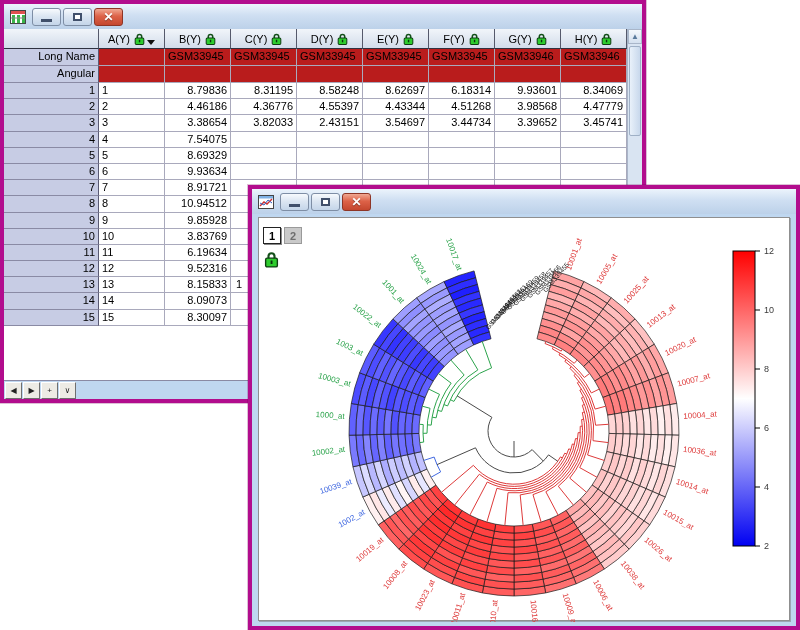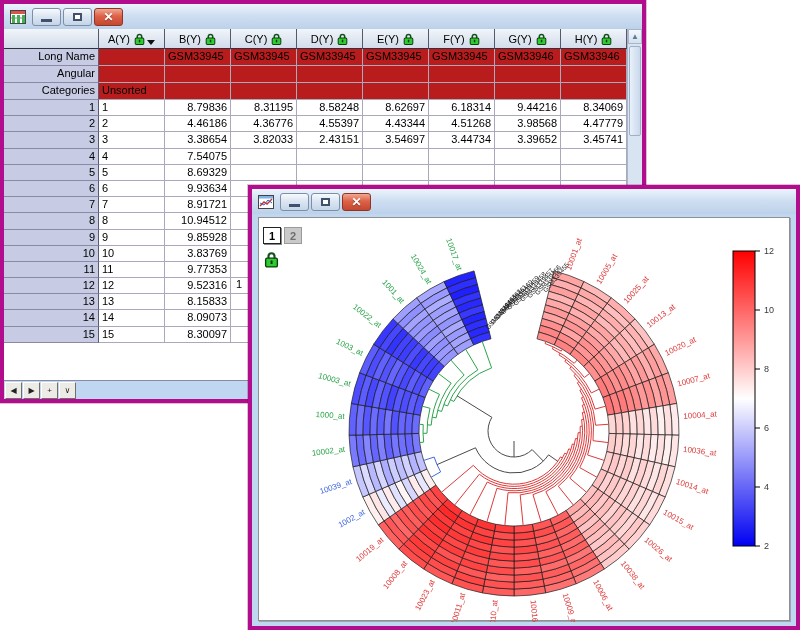--- a/index.html
+++ b/index.html
@@ -191,40 +191,29 @@
           <div class="cell rowhead" style="height:17px;">Angular</div>
           <div class="cell data dcol left"></div>
           <div class="cell data dcol left"></div>
           <div class="cell data dcol left"></div>
           <div class="cell data dcol left"></div>
           <div class="cell data dcol left"></div>
           <div class="cell data dcol left"></div>
           <div class="cell data dcol left"></div>
           <div class="cell data dcol left"></div>
         </div>
-        <div class="trow hrow">
-          <div class="cell rowhead" style="height:17px;">Categories</div>
-          <div class="cell data dcol left">Unsorted</div>
-          <div class="cell data dcol left"></div>
-          <div class="cell data dcol left"></div>
-          <div class="cell data dcol left"></div>
-          <div class="cell data dcol left"></div>
-          <div class="cell data dcol left"></div>
-          <div class="cell data dcol left"></div>
-          <div class="cell data dcol left"></div>
-        </div>
         <div class="trow drow">
           <div class="cell rowhead" style="height:16.2px;">1</div>
           <div class="cell data dcol left">1</div>
           <div class="cell data dcol">8.79836</div>
           <div class="cell data dcol">8.31195</div>
           <div class="cell data dcol">8.58248</div>
           <div class="cell data dcol">8.62697</div>
           <div class="cell data dcol">6.18314</div>
-          <div class="cell data dcol">9.44216</div>
+          <div class="cell data dcol">9.93601</div>
           <div class="cell data dcol">8.34069</div>
         </div>
         <div class="trow drow">
           <div class="cell rowhead" style="height:16.2px;">2</div>
           <div class="cell data dcol left">2</div>
           <div class="cell data dcol">4.46186</div>
           <div class="cell data dcol">4.36776</div>
           <div class="cell data dcol">4.55397</div>
           <div class="cell data dcol">4.43344</div>
           <div class="cell data dcol">4.51268</div>
@@ -315,21 +304,21 @@
           <div class="cell data dcol"></div>
           <div class="cell data dcol"></div>
           <div class="cell data dcol"></div>
           <div class="cell data dcol"></div>
           <div class="cell data dcol"></div>
           <div class="cell data dcol"></div>
         </div>
         <div class="trow drow">
           <div class="cell rowhead" style="height:16.2px;">11</div>
           <div class="cell data dcol left">11</div>
-          <div class="cell data dcol">9.77353</div>
+          <div class="cell data dcol">6.19634</div>
           <div class="cell data dcol"></div>
           <div class="cell data dcol"></div>
           <div class="cell data dcol"></div>
           <div class="cell data dcol"></div>
           <div class="cell data dcol"></div>
           <div class="cell data dcol"></div>
         </div>
         <div class="trow drow">
           <div class="cell rowhead" style="height:16.2px;">12</div>
           <div class="cell data dcol left">12</div>

